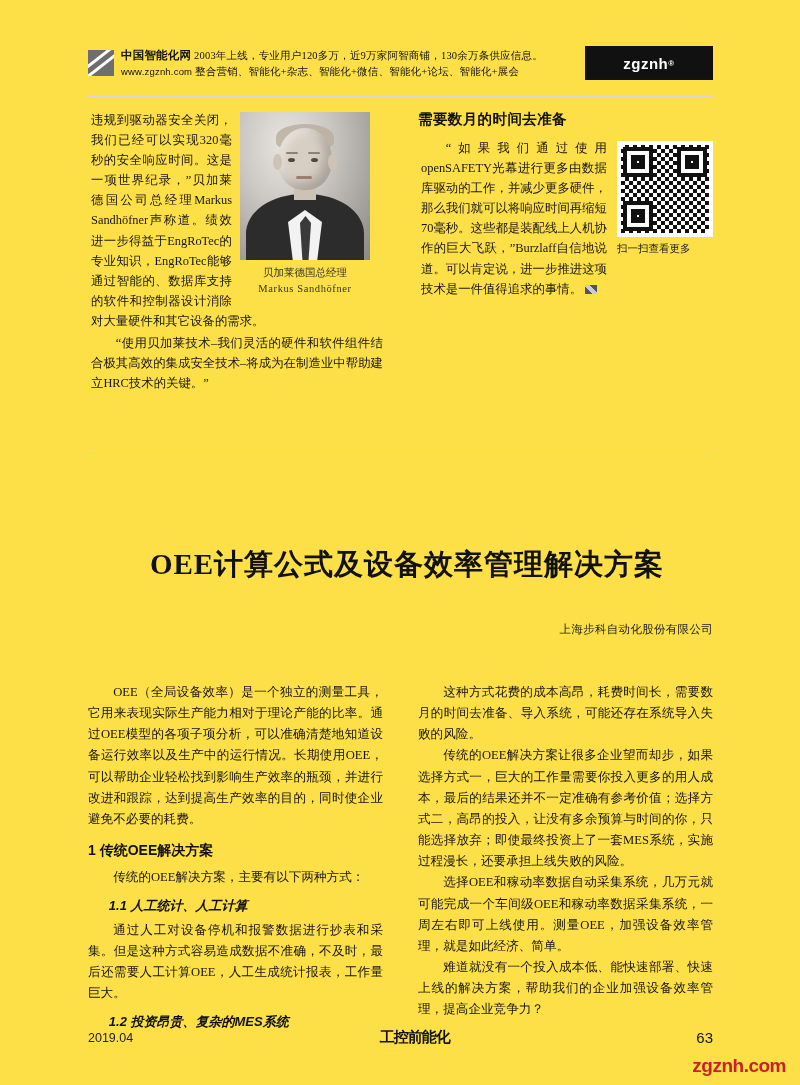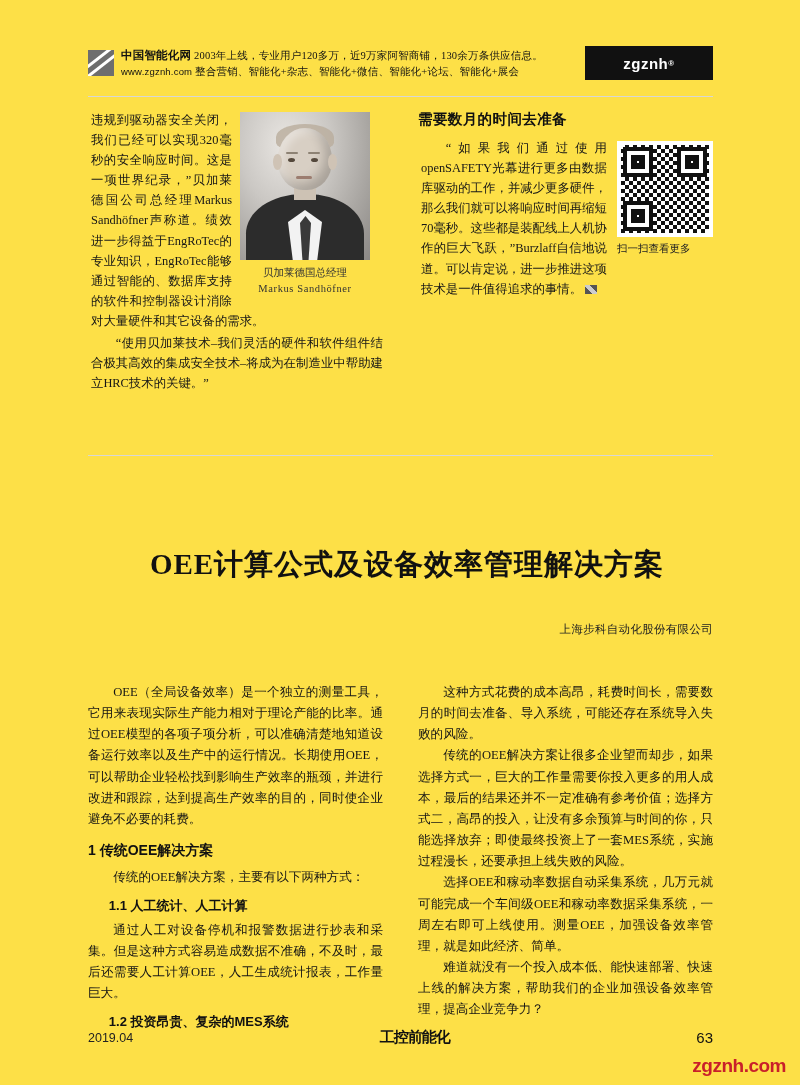--- a/index.html
+++ b/index.html
@@ -332,20 +332,21 @@
     margin: 9px 0 4px 0;
     color: #111;
   }
   .h3 {
     font-family: "Liberation Sans", sans-serif;
     font-size: 13px;
     font-weight: bold;
     margin: 7px 0 3px 0;
     text-indent: 1.6em;
     color: #111;
+    font-style: italic;
   }
 
   
   .footer {
     position: absolute;
     bottom: 38px;
     left: 88px;
     width: 625px;
     display: flex;
     align-items: flex-end;

